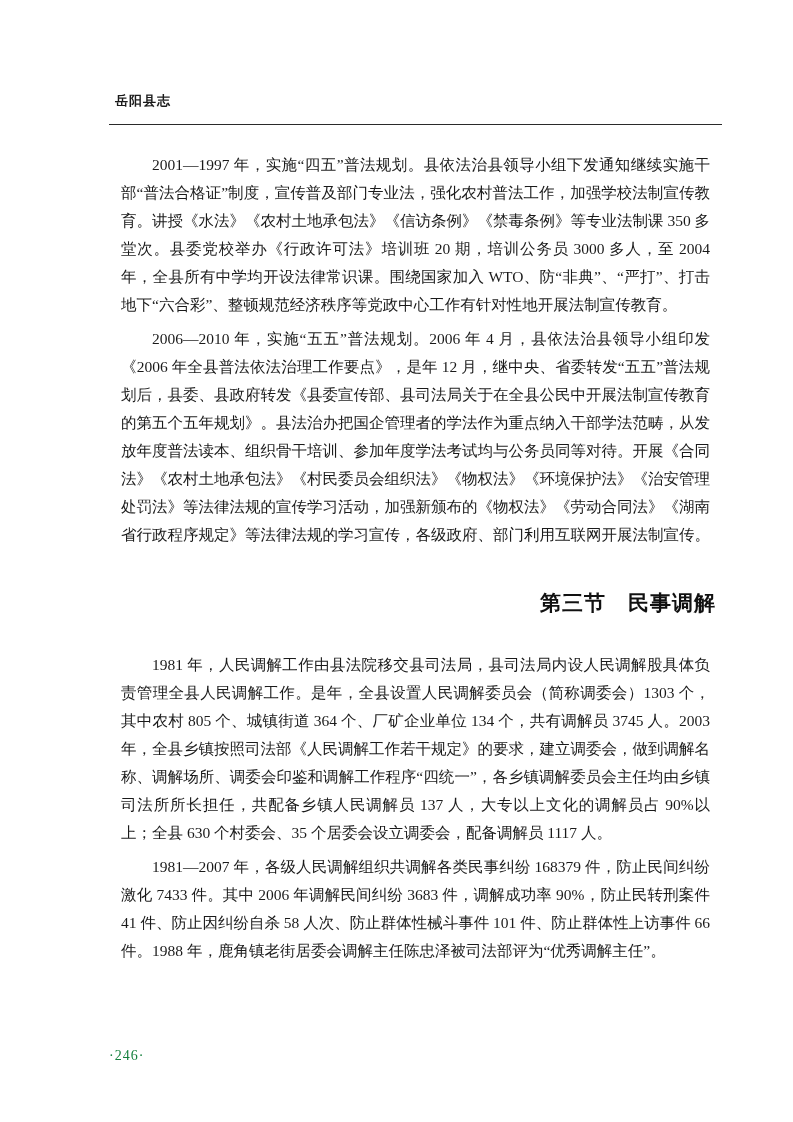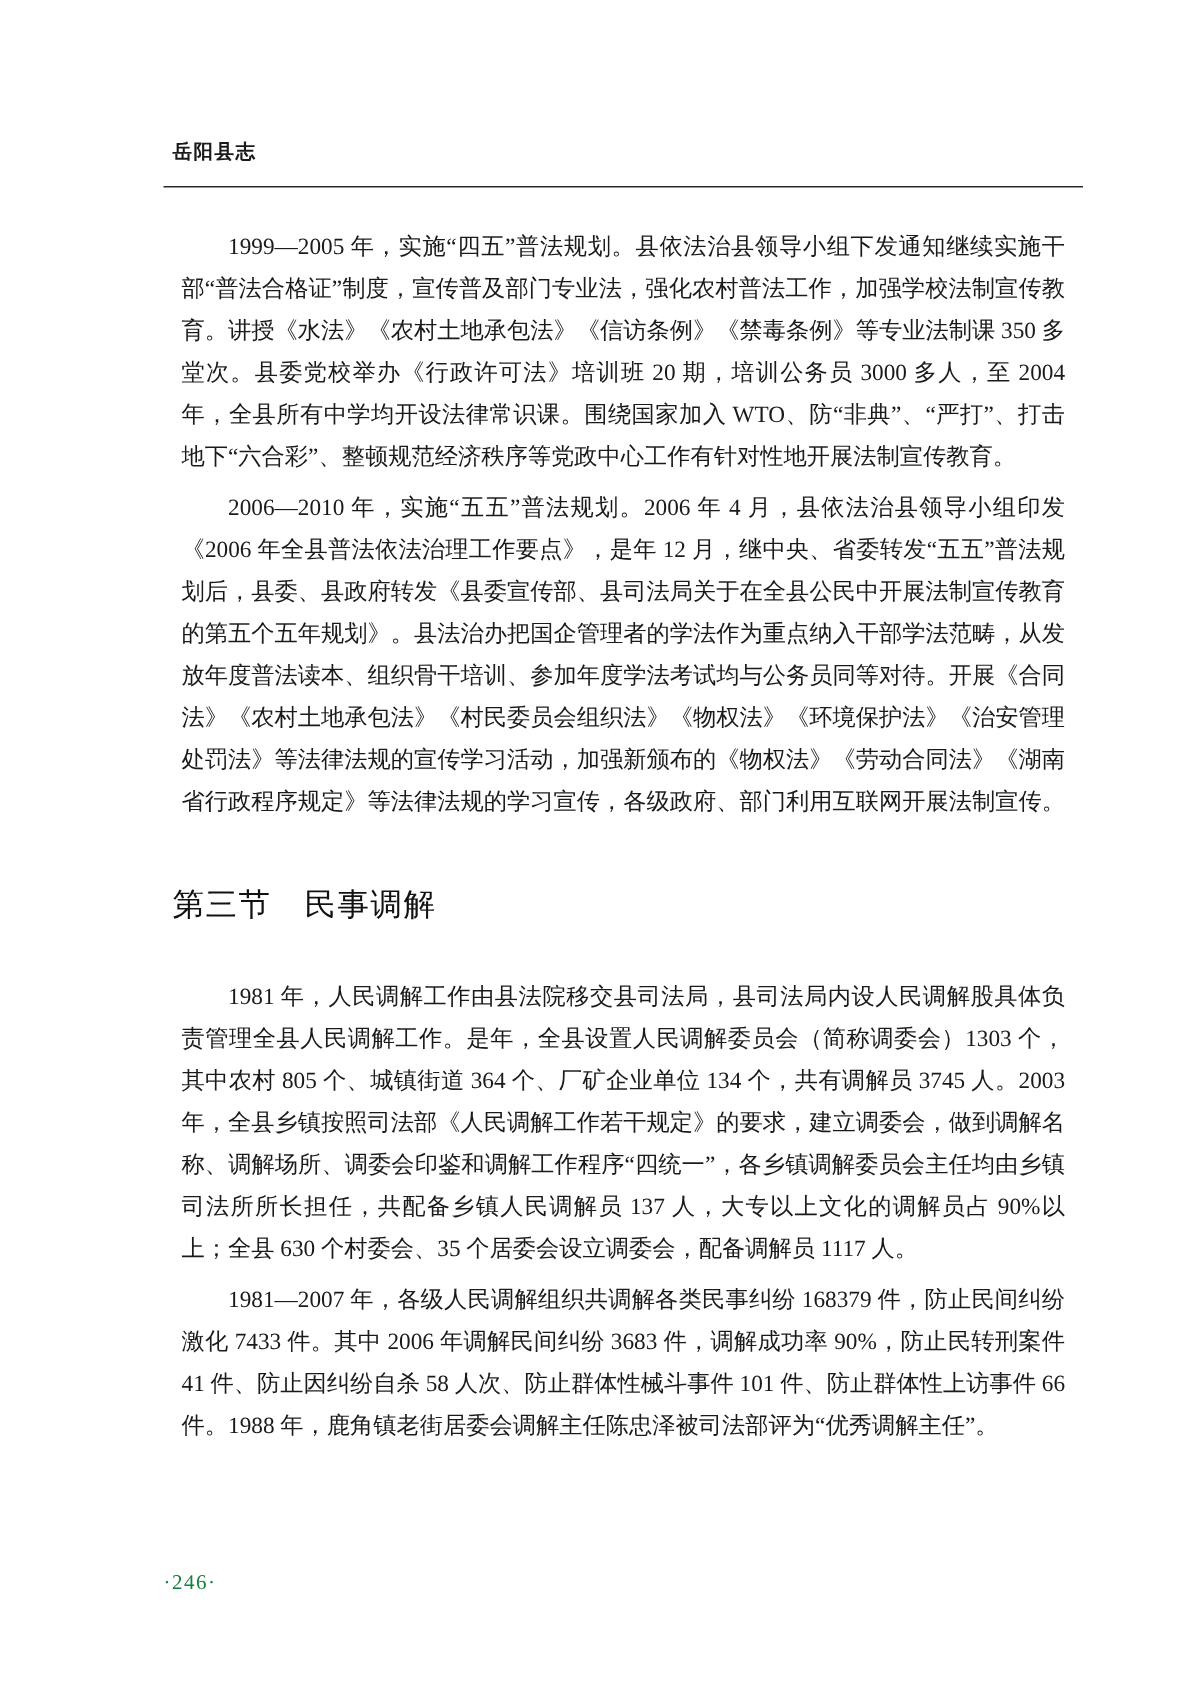--- a/index.html
+++ b/index.html
@@ -39,22 +39,22 @@
     line-height: 28px;
     text-align: justify;
     text-indent: 2em;
   }
   .body-text p.no-indent {
     text-indent: 0;
   }
   .section-heading {
     font-family: "Liberation Sans", "DejaVu Sans", sans-serif;
     font-size: 21px;
-    font-weight: normal;
-    text-align: left;
+    font-weight: bold;
+    text-align: right;
     letter-spacing: 1px;
     margin: 40px 0 34px 0;
     color: #111;
   }
   .page-number {
     position: absolute;
     left: 85px;
     bottom: 70px;
     font-size: 14px;
     letter-spacing: 1px;
@@ -67,21 +67,21 @@
 <div class="page">
   <div class="content">
 
     <div class="running-header">岳阳县志</div>
 
     <hr class="header-rule">
 
     <div class="body-text">
 
 
-      <p>1999—2005 年，实施“四五”普法规划。县依法治县领导小组下发通知继续实施干部“普法合格证”制度，宣传普及部门专业法，强化农村普法工作，加强学校法制宣传教育。讲授《水法》《农村土地承包法》《信访条例》《禁毒条例》等专业法制课 350 多堂次。县委党校举办《行政许可法》培训班 20 期，培训公务员 3000 多人，至 2004 年，全县所有中学均开设法律常识课。围绕国家加入 WTO、防“非典”、“严打”、打击地下“六合彩”、整顿规范经济秩序等党政中心工作有针对性地开展法制宣传教育。</p>
+      <p>2001—1997 年，实施“四五”普法规划。县依法治县领导小组下发通知继续实施干部“普法合格证”制度，宣传普及部门专业法，强化农村普法工作，加强学校法制宣传教育。讲授《水法》《农村土地承包法》《信访条例》《禁毒条例》等专业法制课 350 多堂次。县委党校举办《行政许可法》培训班 20 期，培训公务员 3000 多人，至 2004 年，全县所有中学均开设法律常识课。围绕国家加入 WTO、防“非典”、“严打”、打击地下“六合彩”、整顿规范经济秩序等党政中心工作有针对性地开展法制宣传教育。</p>
 
       <p>2006—2010 年，实施“五五”普法规划。2006 年 4 月，县依法治县领导小组印发《2006 年全县普法依法治理工作要点》，是年 12 月，继中央、省委转发“五五”普法规划后，县委、县政府转发《县委宣传部、县司法局关于在全县公民中开展法制宣传教育的第五个五年规划》。县法治办把国企管理者的学法作为重点纳入干部学法范畴，从发放年度普法读本、组织骨干培训、参加年度学法考试均与公务员同等对待。开展《合同法》《农村土地承包法》《村民委员会组织法》《物权法》《环境保护法》《治安管理处罚法》等法律法规的宣传学习活动，加强新颁布的《物权法》《劳动合同法》《湖南省行政程序规定》等法律法规的学习宣传，各级政府、部门利用互联网开展法制宣传。</p>
 
       <h2 class="section-heading">第三节　民事调解</h2>
 
       <p>1981 年，人民调解工作由县法院移交县司法局，县司法局内设人民调解股具体负责管理全县人民调解工作。是年，全县设置人民调解委员会（简称调委会）1303 个，其中农村 805 个、城镇街道 364 个、厂矿企业单位 134 个，共有调解员 3745 人。2003 年，全县乡镇按照司法部《人民调解工作若干规定》的要求，建立调委会，做到调解名称、调解场所、调委会印鉴和调解工作程序“四统一”，各乡镇调解委员会主任均由乡镇司法所所长担任，共配备乡镇人民调解员 137 人，大专以上文化的调解员占 90%以上；全县 630 个村委会、35 个居委会设立调委会，配备调解员 1117 人。</p>
 
       <p>1981—2007 年，各级人民调解组织共调解各类民事纠纷 168379 件，防止民间纠纷激化 7433 件。其中 2006 年调解民间纠纷 3683 件，调解成功率 90%，防止民转刑案件 41 件、防止因纠纷自杀 58 人次、防止群体性械斗事件 101 件、防止群体性上访事件 66 件。1988 年，鹿角镇老街居委会调解主任陈忠泽被司法部评为“优秀调解主任”。</p>
 
     </div>

